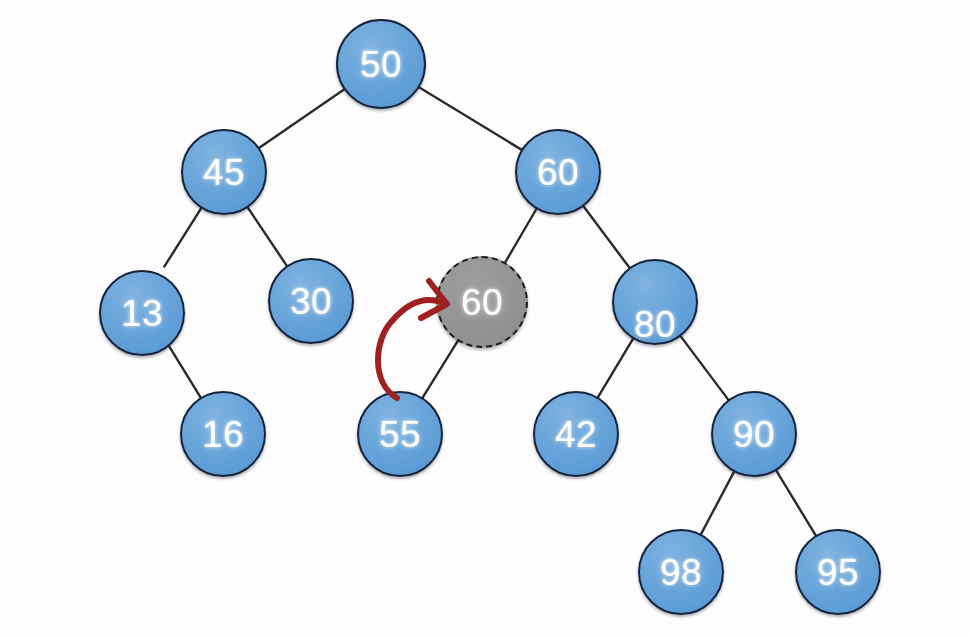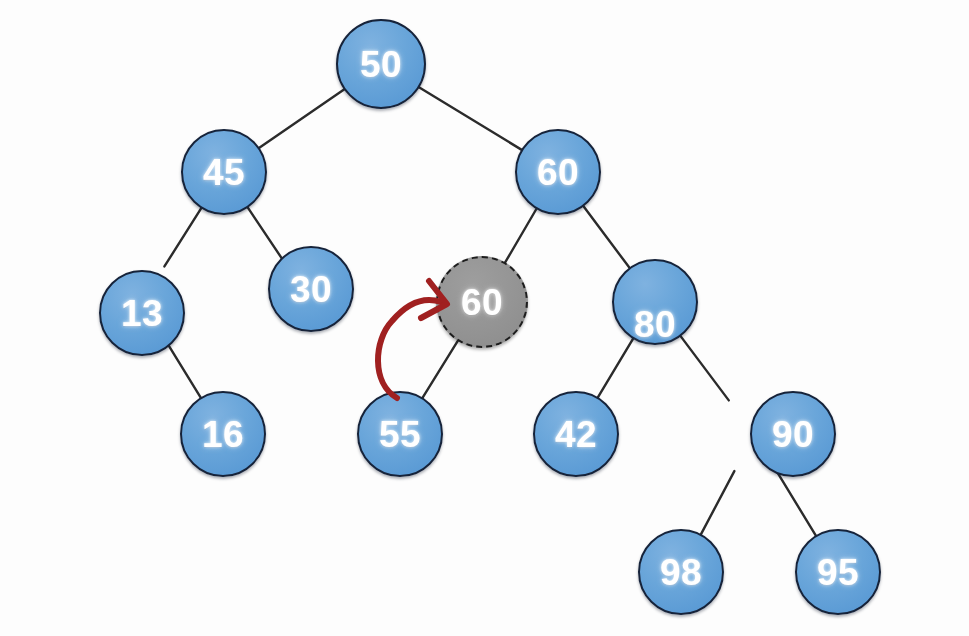--- a/index.html
+++ b/index.html
@@ -36,21 +36,21 @@
     box-shadow: 0 2px 3px rgba(20,30,50,0.35);
   }
   .node.gray {
     background: radial-gradient(circle at 40% 30%, #9e9e9e 0%, #949494 55%, #8b8b8b 100%);
     border: 2.5px dashed #1d1d1d;
     box-shadow: 0 2px 3px rgba(20,20,20,0.30);
   }
   .node .label {
     color: #ffffff;
     font-size: 37px;
-    font-weight: 700;
+    font-weight: 400;
     letter-spacing: 0.5px;
     line-height: 1;
     text-shadow:
        0 0 3px rgba(255,255,255,0.85),
        0 0 6px rgba(220,238,252,0.55),
        0 1px 1px rgba(60,90,130,0.30);
     user-select: none;
   }
   .node.gray .label {
     text-shadow:
@@ -98,39 +98,39 @@
       </div>
       <div class="node blue" style="left: 181px; top: 129px; width: 86px; height: 86px;">
         <span class="label">45</span>
       </div>
       <div class="node blue" style="left: 515px; top: 129px; width: 86px; height: 86px;">
         <span class="label">60</span>
       </div>
       <div class="node blue" style="left: 99px; top: 270px; width: 86px; height: 86px;">
         <span class="label">13</span>
       </div>
-      <div class="node blue" style="left: 268px; top: 246px; width: 86px; height: 86px;">
+      <div class="node blue" style="left: 268px; top: 258px; width: 86px; height: 86px;">
         <span class="label">30</span>
       </div>
       <div class="node gray" style="left: 436px; top: 256px; width: 92px; height: 92px;">
         <span class="label">60</span>
       </div>
       <div class="node blue" style="left: 612px; top: 259px; width: 86px; height: 86px; align-items: flex-end;">
         <span class="label">80</span>
       </div>
       <div class="node blue" style="left: 180px; top: 391px; width: 86px; height: 86px;">
         <span class="label">16</span>
       </div>
       <div class="node blue" style="left: 357px; top: 391px; width: 86px; height: 86px;">
         <span class="label">55</span>
       </div>
       <div class="node blue" style="left: 533px; top: 391px; width: 86px; height: 86px;">
         <span class="label">42</span>
       </div>
-      <div class="node blue" style="left: 750px; top: 391px; width: 86px; height: 86px;">
+      <div class="node blue" style="left: 711px; top: 391px; width: 86px; height: 86px;">
         <span class="label">90</span>
       </div>
       <div class="node blue" style="left: 638px; top: 529px; width: 86px; height: 86px;">
         <span class="label">98</span>
       </div>
       <div class="node blue" style="left: 795px; top: 529px; width: 86px; height: 86px;">
         <span class="label">95</span>
       </div>
     </div>
 

